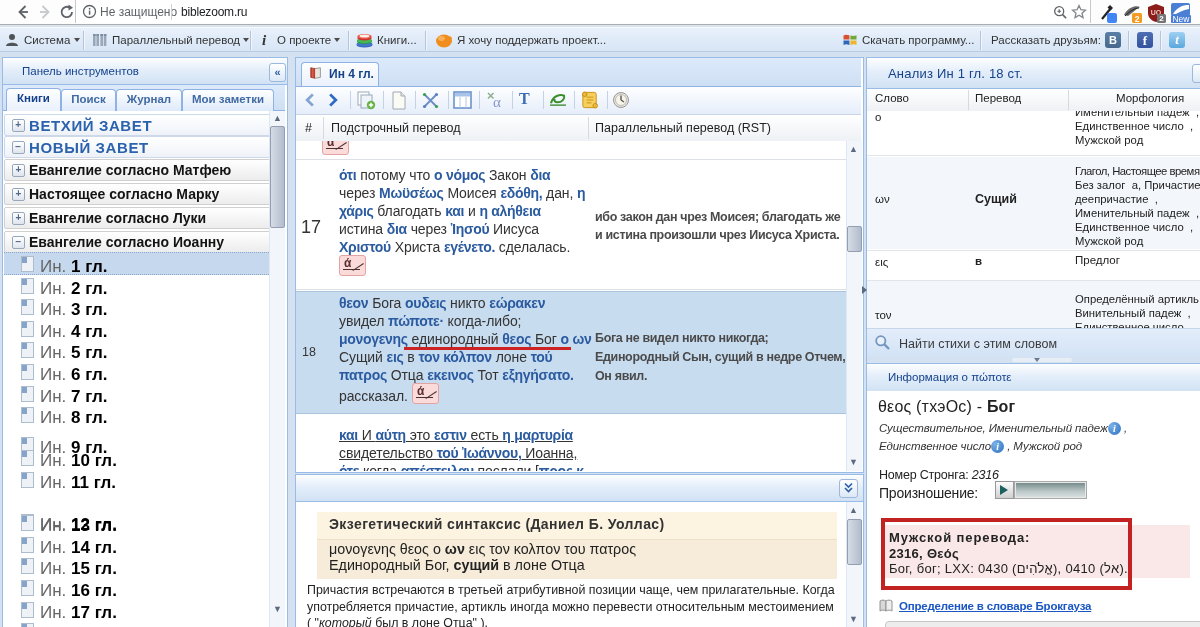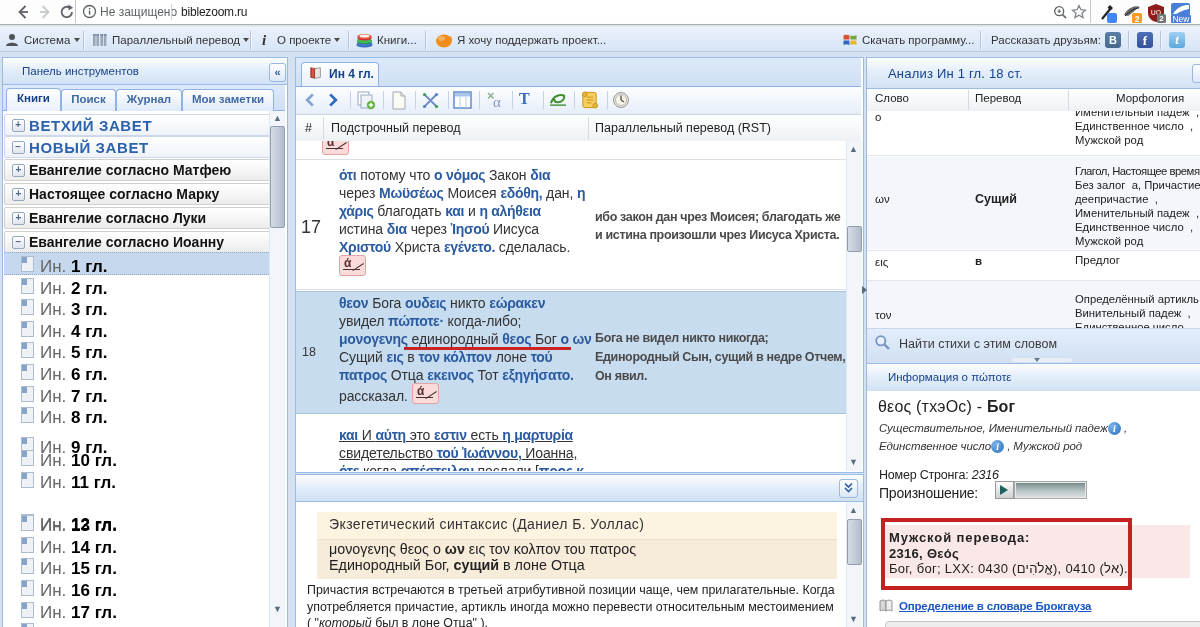--- a/index.html
+++ b/index.html
@@ -422,21 +422,21 @@
 
   <div class="panel" id="cbot" style="left:295px;top:474px;width:567px;height:153px;">
     <div class="phead">
         <div class="ptitle" style="left:10px;margin-top:37px;">Экзегетическая справка к стиху</div>
       </div>
     <div class="toolbtn" style="right:5px;top:4px;"><svg width="15" height="15" viewBox="0 0 15 15">
           <path d="M4 3.5 L7.5 7 L11 3.5 M4 8 L7.5 11.5 L11 8" stroke="#2a5fa8" stroke-width="1.6" fill="none"></path>
         </svg></div>
     <div class="abs" style="left:0;top:27px;width:550px;height:125px;background:#fff;overflow:hidden;">
       <div class="abs" style="left:21px;top:10px;width:520px;height:27px;background:#fdf3e1;"></div>
-      <div class="abs" style="left:33px;top:14px;font-size:14px;letter-spacing:0.4px;font-weight:normal;color:#333;">Экзегетический синтаксис (Даниел Б. Уоллас)</div>
+      <div class="abs" style="left:33px;top:14px;font-size:14px;letter-spacing:0.4px;font-weight:bold;color:#333;">Экзегетический синтаксис (Даниел Б. Уоллас)</div>
       <div class="abs" style="left:21px;top:37px;width:520px;height:39px;background:#f6ecd9;border-top:1px solid #ece0c8;"></div>
       <div class="abs" style="left:33px;top:39px;font-size:14.3px;color:#222;line-height:16px;">μονογενης θεος ο <b>ων</b> εις τον κολπον του πατρος<br>Единородный Бог, <b>сущий</b> в лоне Отца</div>
       <div class="abs" style="left:11px;top:80px;font-size:12.4px;color:#222;line-height:16.5px;white-space:nowrap;">Причастия встречаются в третьей атрибутивной позиции чаще, чем прилагательные. Когда<br>употребляется причастие, артикль иногда можно перевести относительным местоимением<br>( "<i><u>который</u></i> <u>был в лоне Отца</u>" ).</div>
     </div>
     <div class="sb" style="left:550px;top:27px;width:15px;height:125px;"></div>
     <div class="sbarr" style="left:551px;top:29px;">▲</div>
     <div class="sbthumb" style="left:551px;top:44px;height:44px;"></div>
     <div class="sbarr" style="left:551px;top:138px;">▼</div>
   </div>
 

